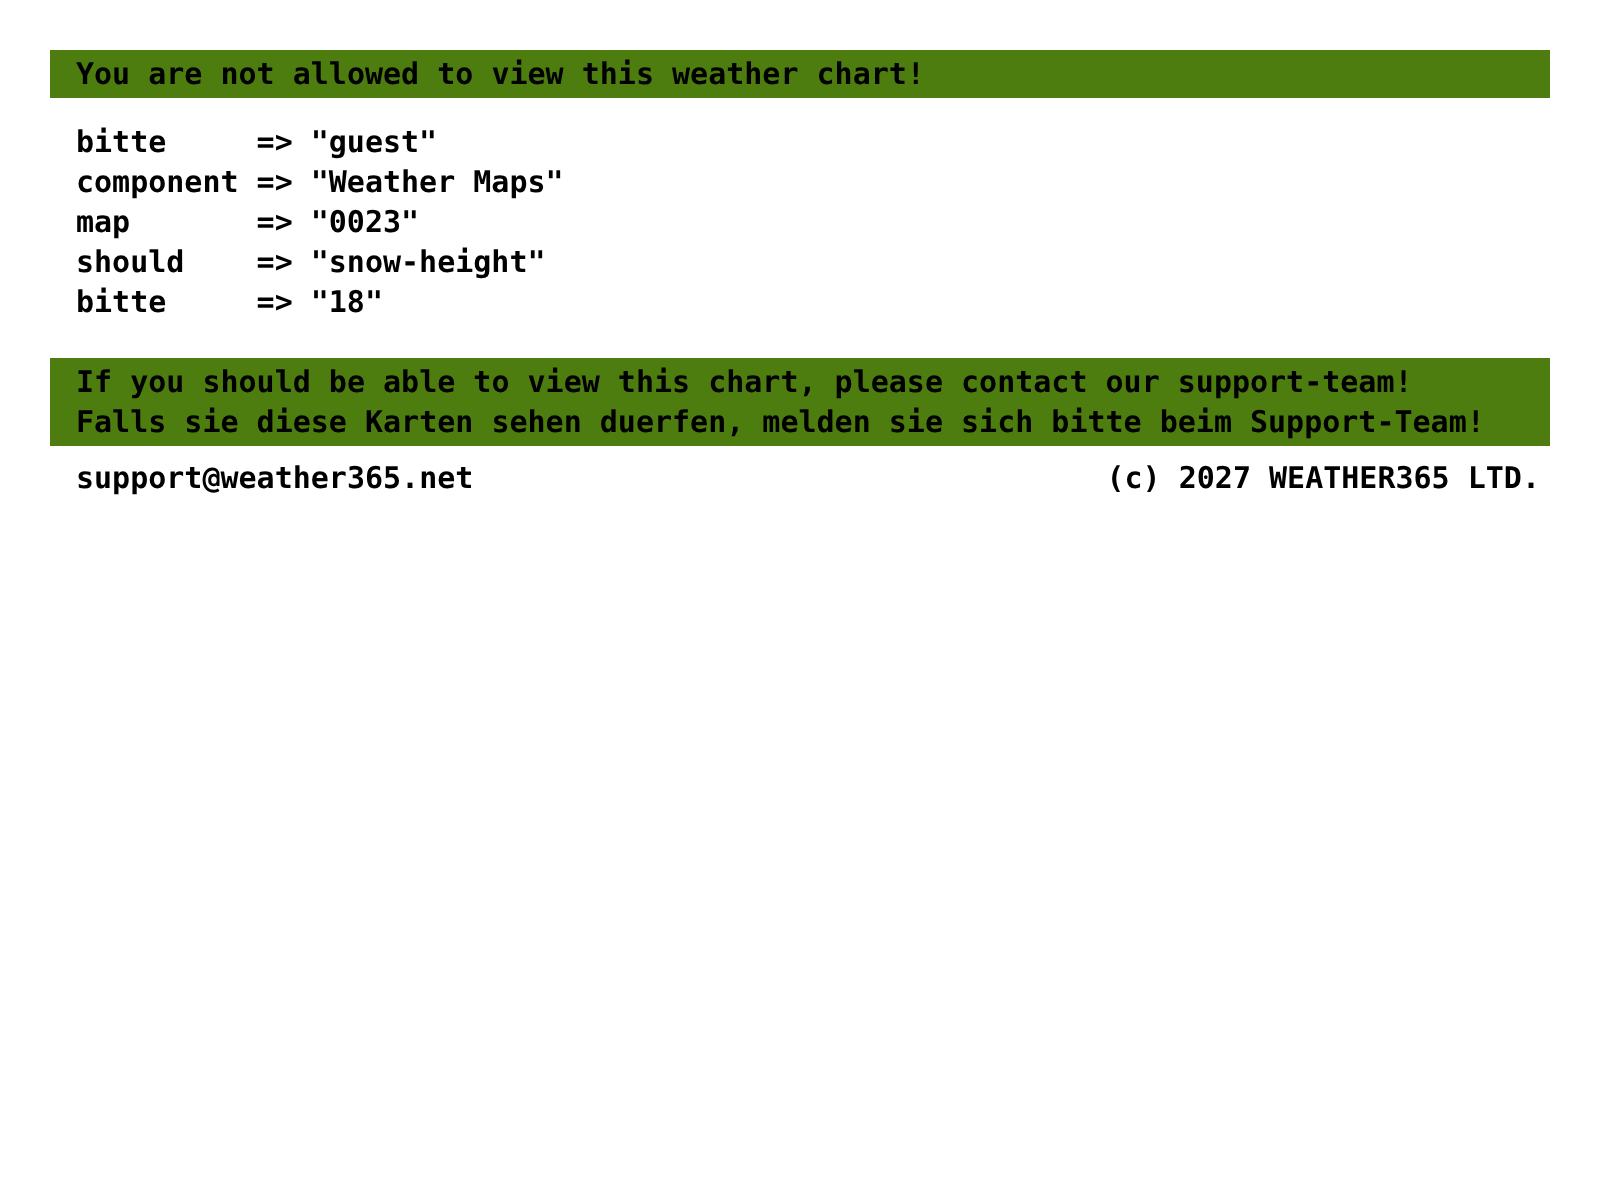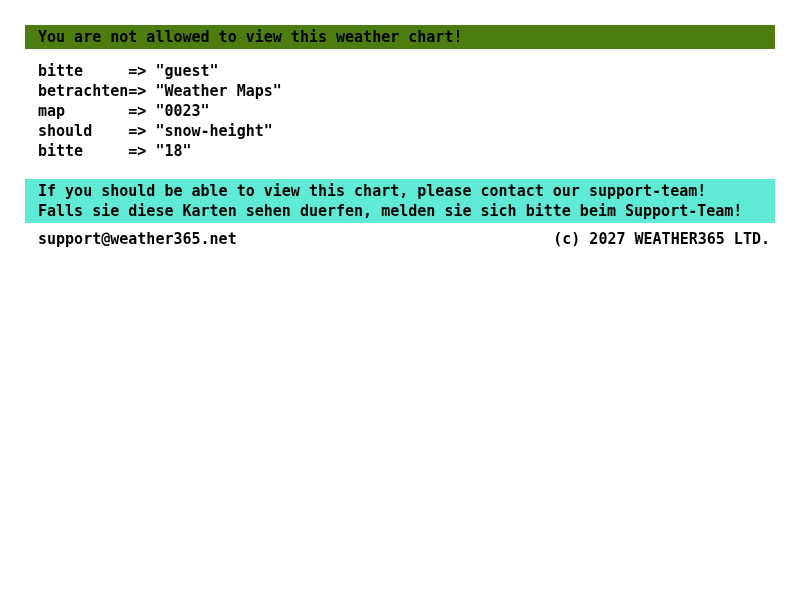--- a/index.html
+++ b/index.html
@@ -22,21 +22,21 @@
   }
   .banner {
     box-sizing: border-box;
     width: 750px;
     padding: 2px 13px 2px 13px;
   }
   .banner-error {
     background: #4d7c0f;
   }
   .banner-info {
-    background: #5eead4;
+    background: #4d7c0f;
     margin-top: 18px;
   }
   .details {
     margin: 12px 0 0 13px;
   }
   .detail-row .k {
     display: inline-block;
     width: 10ch;
   }
   .detail-row .a {
@@ -60,21 +60,21 @@
 
   <div class="banner banner-error">
     <div>You are not allowed to view this weather chart!</div>
   </div>
 
   <div class="details">
     <div class="detail-row">
       <span class="k">bitte</span><span class="a">=&gt;</span><span class="v">"guest"</span>
     </div>
     <div class="detail-row">
-      <span class="k">betrachten</span><span class="a">=&gt;</span><span class="v">"Weather Maps"</span>
+      <span class="k">component</span><span class="a">=&gt;</span><span class="v">"Weather Maps"</span>
     </div>
     <div class="detail-row">
       <span class="k">map</span><span class="a">=&gt;</span><span class="v">"0023"</span>
     </div>
     <div class="detail-row">
       <span class="k">should</span><span class="a">=&gt;</span><span class="v">"snow-height"</span>
     </div>
     <div class="detail-row">
       <span class="k">bitte</span><span class="a">=&gt;</span><span class="v">"18"</span>
     </div>

